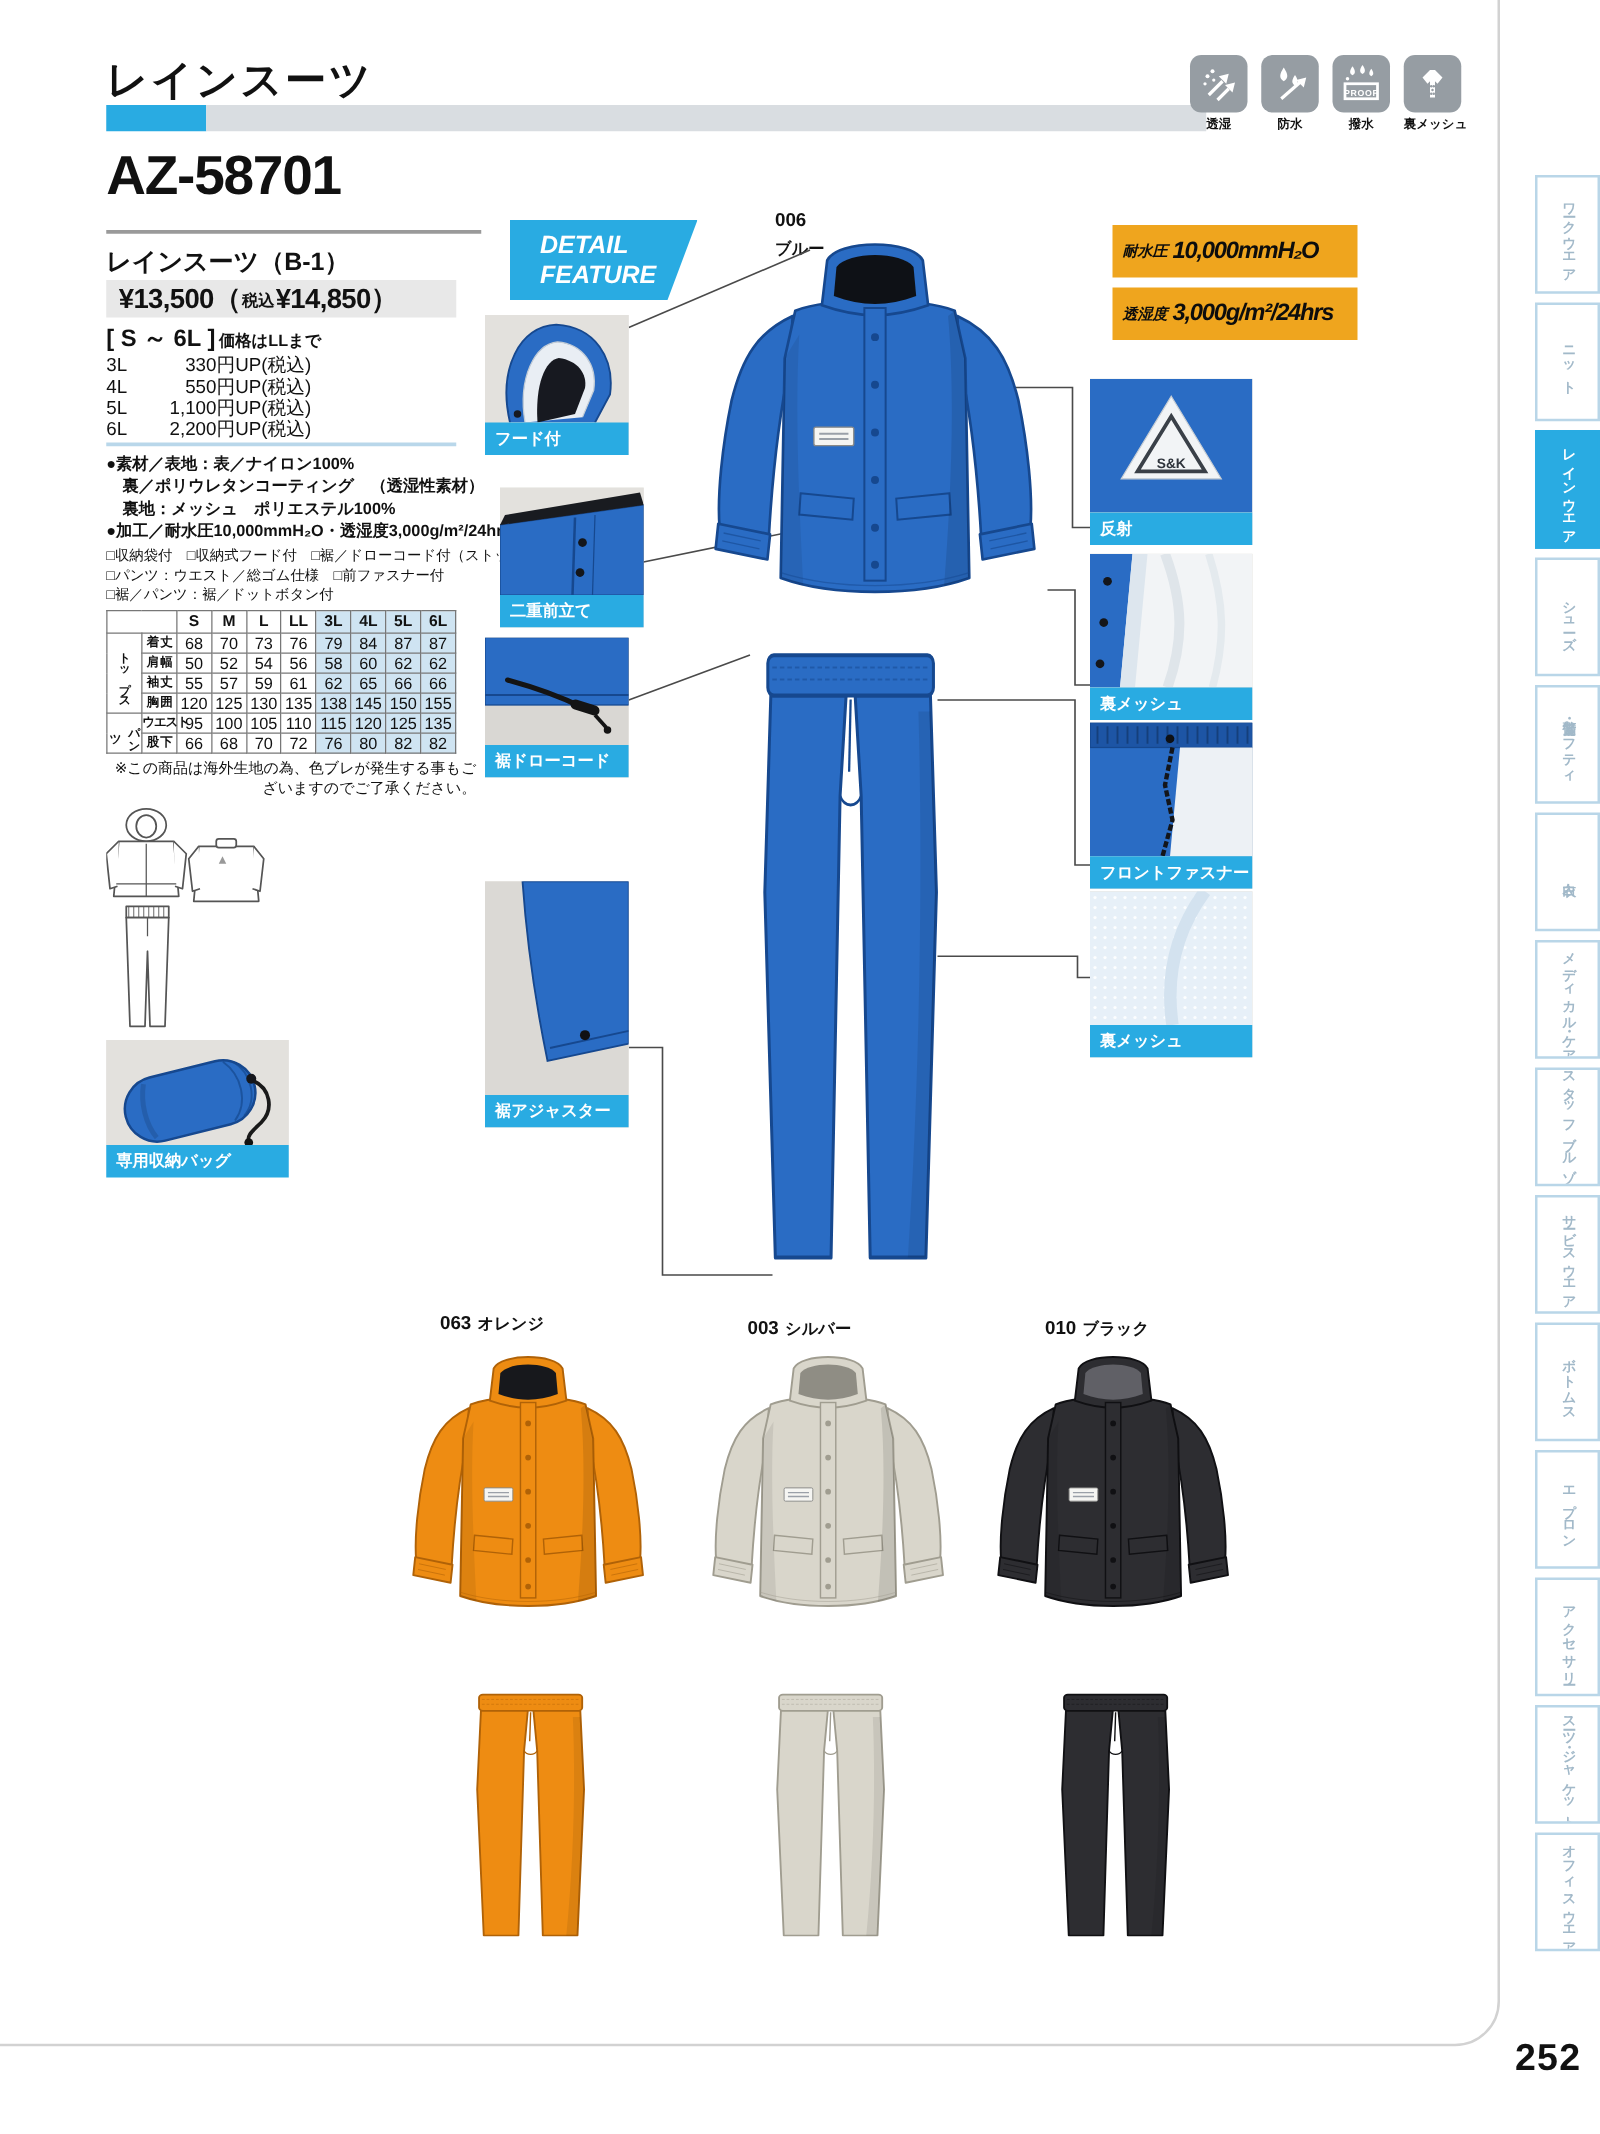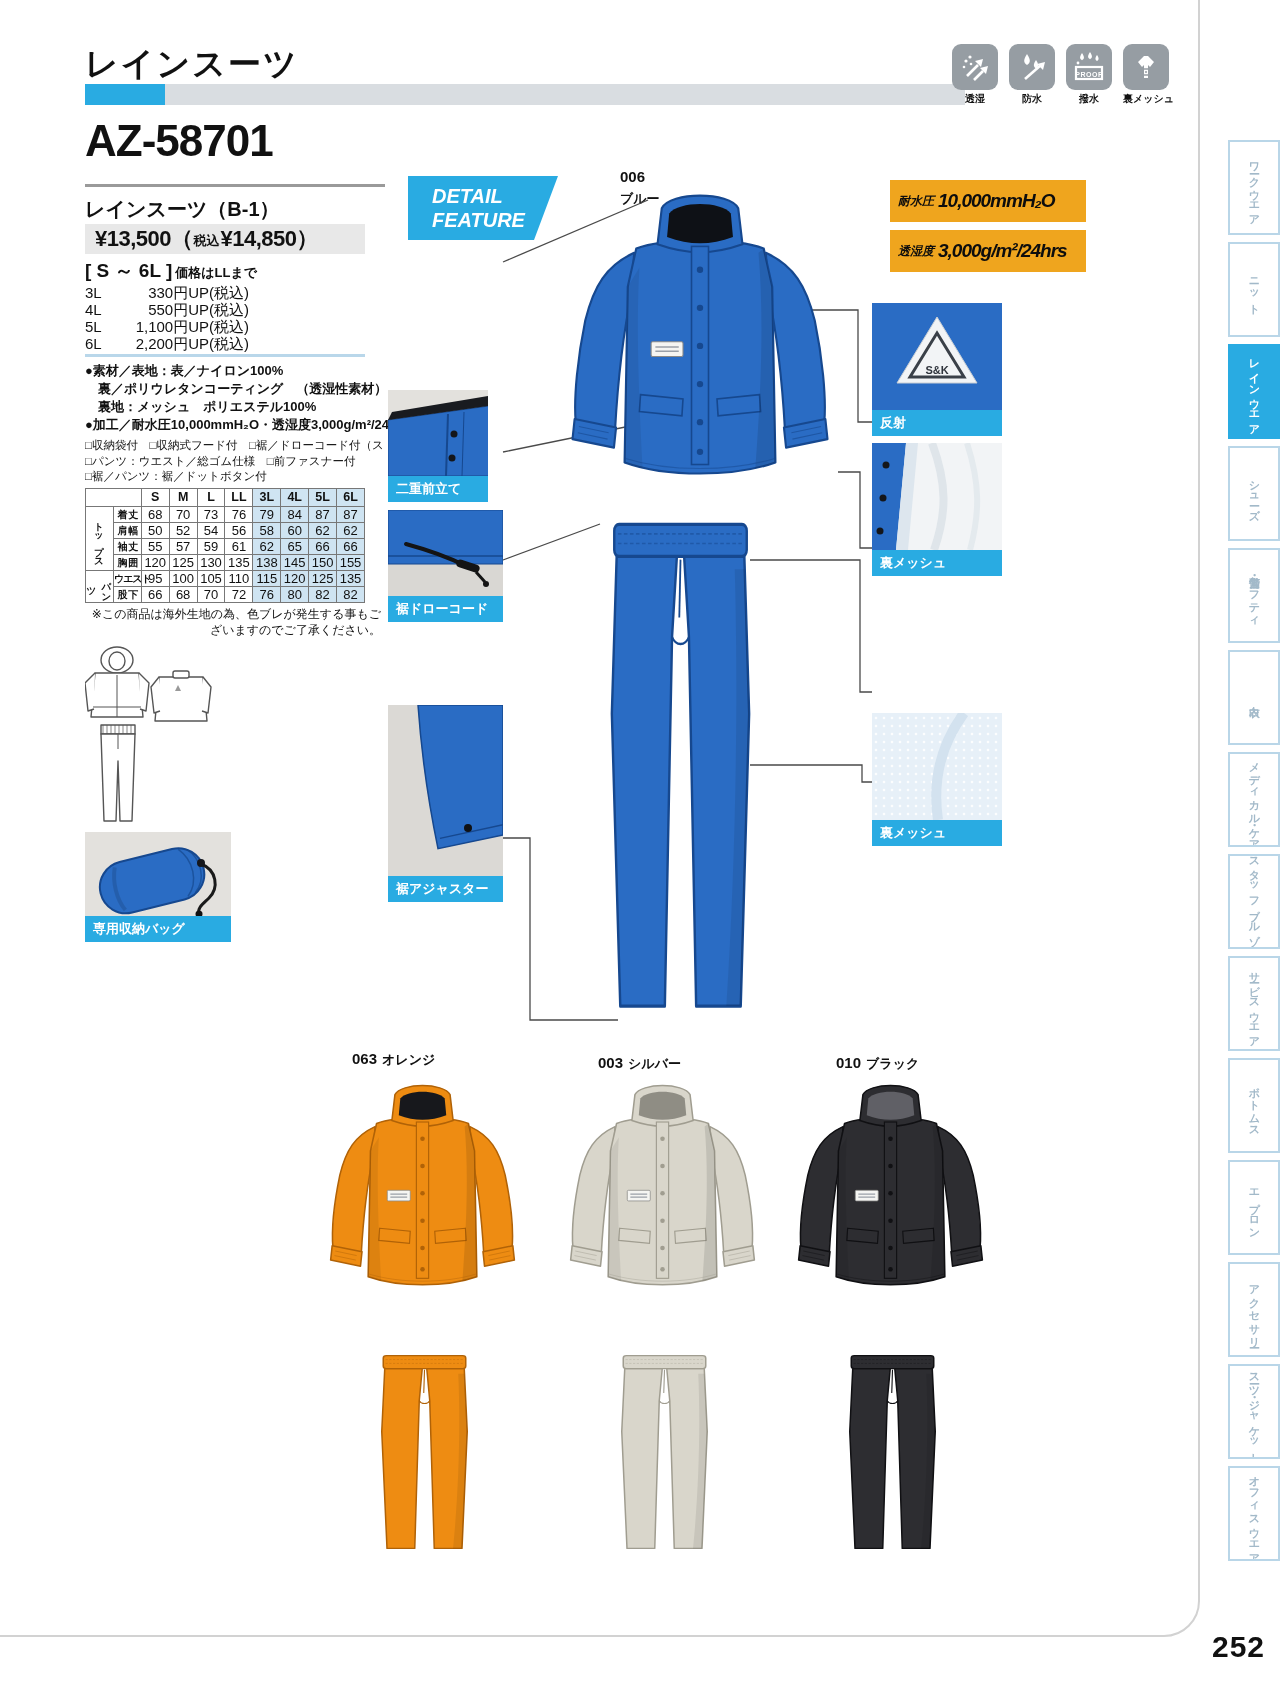--- a/index.html
+++ b/index.html
@@ -371,21 +371,31 @@
     <path d="M113,32 L163,32 L167,130 L160,312 L123,312 L117,82 Z" fill="#2a6cc4"></path>
     <rect x="55" y="12" width="110" height="20" rx="4" fill="#2a6cc4"></rect>
   </g>
   <path d="M58,18 h104 M58,24 h104" stroke="#16488f" stroke-width="1" opacity=".5" stroke-dasharray="3 2"></path>
   <path d="M110,34 L109,70" stroke="#16488f" stroke-width="1.5"></path>
   <path d="M103,82 C106,88 114,88 117,82" stroke="#16488f" stroke-width="1.5" fill="none"></path>
   <path d="M163,40 L167,130 L160,312 L148,312 C156,220 158,120 155,40 Z" fill="#000" opacity="0.08"></path>
       </svg></div>
 
   <div id="page-num" class="abs">252</div>
-    <div class="thumb" style="left: 388px; top: 390px; width: 100px; height: 112px;">
+<div class="thumb" style="left: 388px; top: 252px; width: 115px; height: 112px;">
+      <svg width="115" height="86" viewBox="0 0 115 86">
+      <rect width="115" height="86" fill="#e3e1dd"></rect>
+      <path d="M20,86 C10,43 28,8.6 57,7.739999999999999 C88,9.46 104,34.4 100,63.64 L88,86" fill="#2a6cc4" stroke="#16488f" stroke-width="1.5"></path>
+      <path d="M32,86 C26,49.879999999999995 40,23.220000000000002 58,21.5 C78,23.220000000000002 90,39.56 87,60.199999999999996 L78,81.7" fill="#e9eef4" stroke="#c2ccd6"></path>
+      <path d="M42,86 C40,55.9 48,36.12 59,34.4 C74,36.12 82,47.300000000000004 80,58.480000000000004 L72,79.12" fill="#171920"></path>
+      <circle cx="26" cy="79.12" r="3" fill="#171920"></circle>
+      </svg>
+      <div class="thumb-label">フード付</div>
+    </div>
+    <div class="thumb" style="left: 400px; top: 390px; width: 115px; height: 112px;">
       <svg width="115" height="86" viewBox="0 0 115 86">
       <rect width="115" height="86" fill="#e3e1dd"></rect>
       <path d="M0,30 L115,14 L115,86 L0,86 Z" fill="#2a6cc4" stroke="#16488f"></path>
       <path d="M4,22 L112,4 L115,14 L0,30 Z" fill="#191b20"></path>
       <path d="M60,24 L58,86" stroke="#16488f" stroke-width="2"></path>
       <path d="M76,22 L74,86" stroke="#16488f" stroke-width="1"></path>
       <circle cx="66" cy="44" r="3.5" fill="#14161a"></circle>
         <circle cx="64" cy="68" r="3.5" fill="#14161a"></circle>
       </svg>
       <div class="thumb-label">二重前立て</div>
@@ -425,20 +435,31 @@
       <rect width="130" height="107" fill="#f2f4f6"></rect>
       <path d="M60,0 C75,40 75,70 62,107" stroke="#dfe5ea" stroke-width="8" fill="none"></path>
       <path d="M95,0 C108,40 108,70 98,107" stroke="#e4eaee" stroke-width="6" fill="none"></path>
       <polygon points="0,0 34,0 24,107 0,107" fill="#2a6cc4"></polygon>
       <polygon points="34,0 46,0 36,107 24,107" fill="#dde6ee"></polygon>
       <circle cx="14" cy="22" r="3.5" fill="#14161a"></circle>
         <circle cx="11" cy="55" r="3.5" fill="#14161a"></circle>
         <circle cx="8" cy="88" r="3.5" fill="#14161a"></circle>
       </svg>
       <div class="thumb-label">裏メッシュ</div>
+    </div>
+    <div class="thumb" style="left: 872px; top: 578px; width: 130px; height: 133px;">
+      <svg width="130" height="107" viewBox="0 0 130 107">
+      <rect width="130" height="107" fill="#2a6cc4"></rect>
+      <rect width="130" height="20" fill="#1d55a5" stroke="#16488f"></rect>
+      <path d="M6,3 L6,17 M14,3 L14,17 M22,3 L22,17 M30,3 L30,17 M38,3 L38,17 M46,3 L46,17 M54,3 L54,17 M62,3 L62,17 M70,3 L70,17 M78,3 L78,17 M86,3 L86,17 M94,3 L94,17 M102,3 L102,17 M110,3 L110,17 M118,3 L118,17 M126,3 L126,17 " stroke="rgba(0,0,0,0.25)" stroke-width="1.5"></path>
+      <polygon points="72,20 130,20 130,107 64,107" fill="#edf1f5"></polygon>
+      <path d="M66,20 L60,50 L66,78 L58,107" stroke="#13151a" stroke-width="3.5" stroke-dasharray="5 2" fill="none"></path>
+      <circle cx="64" cy="13" r="3.5" fill="#0e1014"></circle>
+      </svg>
+      <div class="thumb-label">フロントファスナー</div>
     </div>
     <div class="thumb" style="left: 872px; top: 713px; width: 130px; height: 133px;">
       <svg width="130" height="107" viewBox="0 0 130 107">
       <rect width="130" height="107" fill="#e7f0f8"></rect>
         <g fill="#ffffff" opacity="0.9">
           <circle cx="4" cy="5" r="1.3"></circle>
           <circle cx="12" cy="5" r="1.3"></circle>
           <circle cx="20" cy="5" r="1.3"></circle>
           <circle cx="28" cy="5" r="1.3"></circle>
           <circle cx="36" cy="5" r="1.3"></circle>

